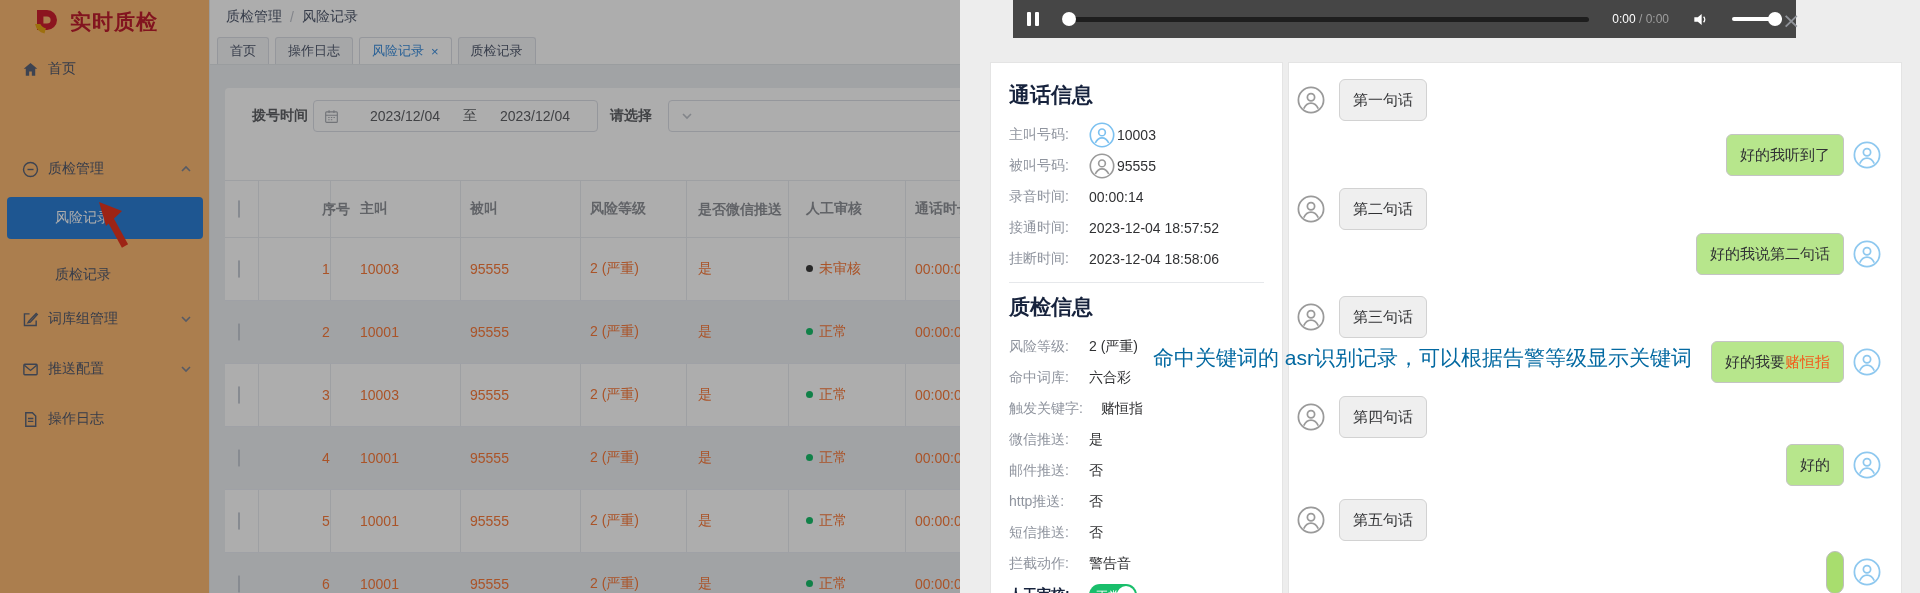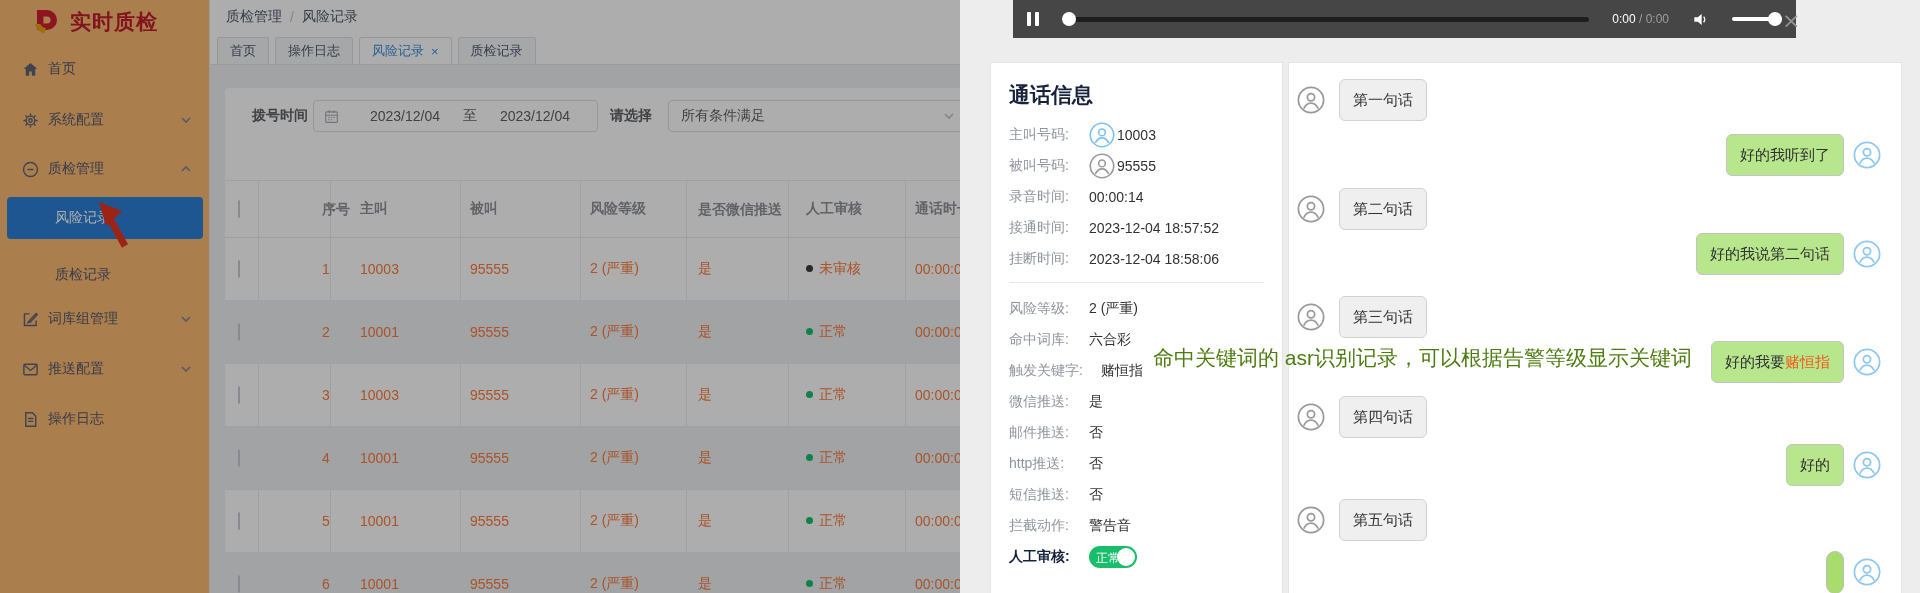--- a/index.html
+++ b/index.html
@@ -88,21 +88,21 @@
   
   .msg { position:absolute; }
   .msg .av { position:absolute; width:28px; height:28px; }
   .bubble { position:absolute; height:42px; display:flex; align-items:center; padding:0 13px; font-size:15px; border-radius:6px; white-space:nowrap; }
   .msg-left .av { left:8px; top:7px; color:#9a9a9a; }
   .msg-left .bubble { left:50px; top:0; background:#efefef; border:1px solid #d2d2d2; color:#303133; }
   .msg-right .av { right:20px; top:7px; color:#8ec8ef; }
   .msg-right .bubble { right:57px; top:0; background:#b7e68c; border:1px solid #c4c4c4; color:#303133; }
   .kw { color:#f35b1c; }
   .bubble.partial { right:57px; width:18px; padding:0; height:43px; background:#a8dd6e; border:1px solid #bdbdbd; border-radius:9px; }
-  .red-note { position:absolute; left:193px; top:344px; font-size:21px; font-weight:500; color:#4d7c0f; white-space:nowrap; z-index:120; }
+  .red-note { position:absolute; left:193px; top:344px; font-size:21px; font-weight:500; color:#0369a1; white-space:nowrap; z-index:120; }
 </style>
 </head>
 <body>
 
 <svg width="0" height="0" style="position:absolute">
   <defs>
     <symbol id="sym-person" viewBox="0 0 24 24">
         <g fill="none" stroke="currentColor" stroke-width="1.5">
           <circle cx="12" cy="12" r="10.8"></circle>
           <circle cx="12" cy="9.6" r="3.1"></circle>
@@ -178,29 +178,20 @@
           <use href="#sym-logo"></use>
         </svg>
       <span class="logo-text">实时质检</span>
     </div>
 
     <div class="nav-item" style="top:54px">
       <svg class="ic">
           <use href="#sym-home"></use>
         </svg>
       <span>首页</span>
-    </div>
-    <div class="nav-item" style="top:105px">
-      <svg class="ic">
-          <use href="#sym-gear"></use>
-        </svg>
-      <span>系统配置</span>
-      <svg class="nav-chev">
-          <use href="#sym-chev-down"></use>
-        </svg>
     </div>
     <div class="nav-item" style="top:154px">
       <svg class="ic">
           <use href="#sym-chat"></use>
         </svg>
       <span>质检管理</span>
       <svg class="nav-chev">
           <use href="#sym-chev-up"></use>
         </svg>
     </div>
@@ -268,21 +259,20 @@
         <div class="date-range">
           <svg class="cal">
               <use href="#sym-cal"></use>
             </svg>
           <span class="date-val">2023/12/04</span>
           <span class="date-to">至</span>
           <span class="date-val">2023/12/04</span>
         </div>
         <span class="filter-label fl-cond">请选择</span>
         <div class="cond-select">
-          <span class="sel-val">所有条件满足</span>
           <svg class="chev">
               <use href="#sym-chev-down"></use>
             </svg>
         </div>
       </div>
 
       <div class="table">
         <div class="t-colline" style="left:33px"></div>
         <div class="t-colline" style="left:105px"></div>
         <div class="t-colline" style="left:235px"></div>
@@ -412,20 +402,21 @@
       </div>
       <div class="f-row">
         <span class="f-label">接通时间:</span>
         <span class="f-val">2023-12-04 18:57:52</span>
       </div>
       <div class="f-row">
         <span class="f-label">挂断时间:</span>
         <span class="f-val">2023-12-04 18:58:06</span>
       </div>
       <div class="divider"></div>
+      <div class="sec-title">质检信息</div>
       <div class="f-row">
         <span class="f-label">风险等级:</span>
         <span class="f-val">2 (严重)</span>
       </div>
       <div class="f-row">
         <span class="f-label">命中词库:</span>
         <span class="f-val">六合彩</span>
       </div>
       <div class="f-row">
         <span class="f-label wide">触发关键字:</span>

